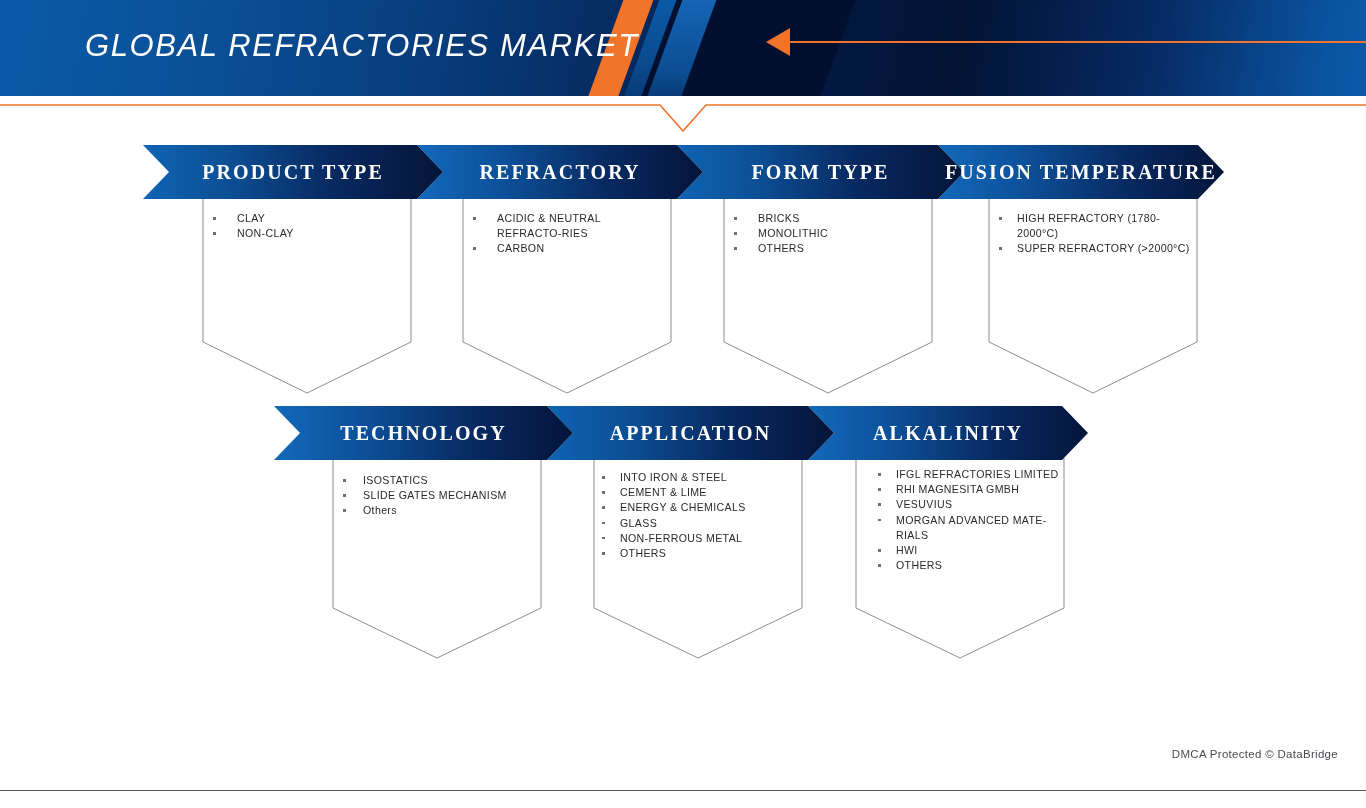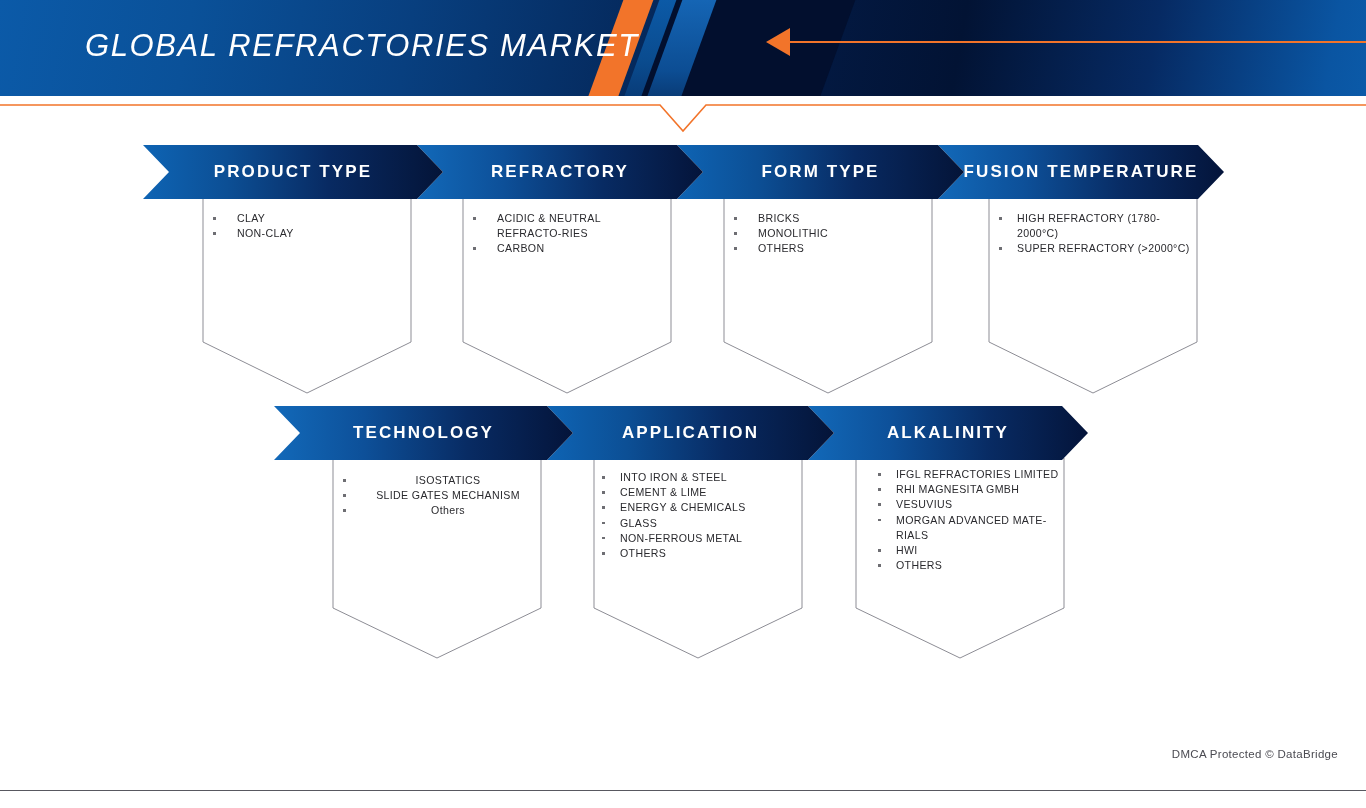--- a/index.html
+++ b/index.html
@@ -54,23 +54,24 @@
 
   
   .stage { position: absolute; left: 0; top: 0; width: 1366px; height: 808px; }
 
   .banner {
     position: absolute; height: 54px;
     display: flex; align-items: center; justify-content: center;
   }
   .banner-label {
     position: relative; z-index: 3;
-    color: #ffffff; font-size: 17px; font-weight: bold;
+    color: #ffffff; font-size: 20px; font-weight: bold;
     letter-spacing: 2.1px; white-space: nowrap;
     text-align: center;
+    font-family: Liberation Serif, serif;
   }
 
   .panel { position: absolute; }
   .panel-list {
     position: absolute; left: 34px; top: 8px; right: 8px;
     list-style: none;
   }
   .panel-list li {
     position: relative;
     font-size: 10.6px; color: #2a2a2e;
@@ -214,21 +215,21 @@
     </div>
 
     <div class="panel" style="left:989px; top:203px; width:208px;">
       <ul class="panel-list" style="left:28px; right:2px;">
         <li><span class="bullet" style="left:-18px;"></span><span>HIGH REFRACTORY (1780-2000°C)</span></li>
         <li><span class="bullet" style="left:-18px;"></span><span>SUPER REFRACTORY (&gt;2000°C)</span></li>
       </ul>
     </div>
 
     <div class="panel" style="left:333px; top:465px; width:208px;">
-      <ul class="panel-list" style="left:30px;text-align:center;">
+      <ul class="panel-list" style="left:30px;">
         <li><span class="bullet" style="left:-20px;"></span><span>ISOSTATICS</span></li>
         <li><span class="bullet" style="left:-20px;"></span><span>SLIDE GATES MECHANISM</span></li>
         <li><span class="bullet" style="left:-20px;"></span><span>Others</span></li>
       </ul>
     </div>
 
     <div class="panel" style="left:594px; top:462px; width:208px;">
       <ul class="panel-list" style="left:26px;">
         <li><span class="bullet" style="left:-18px;"></span><span>INTO IRON &amp; STEEL</span></li>
         <li><span class="bullet" style="left:-18px;"></span><span>CEMENT &amp; LIME</span></li>

